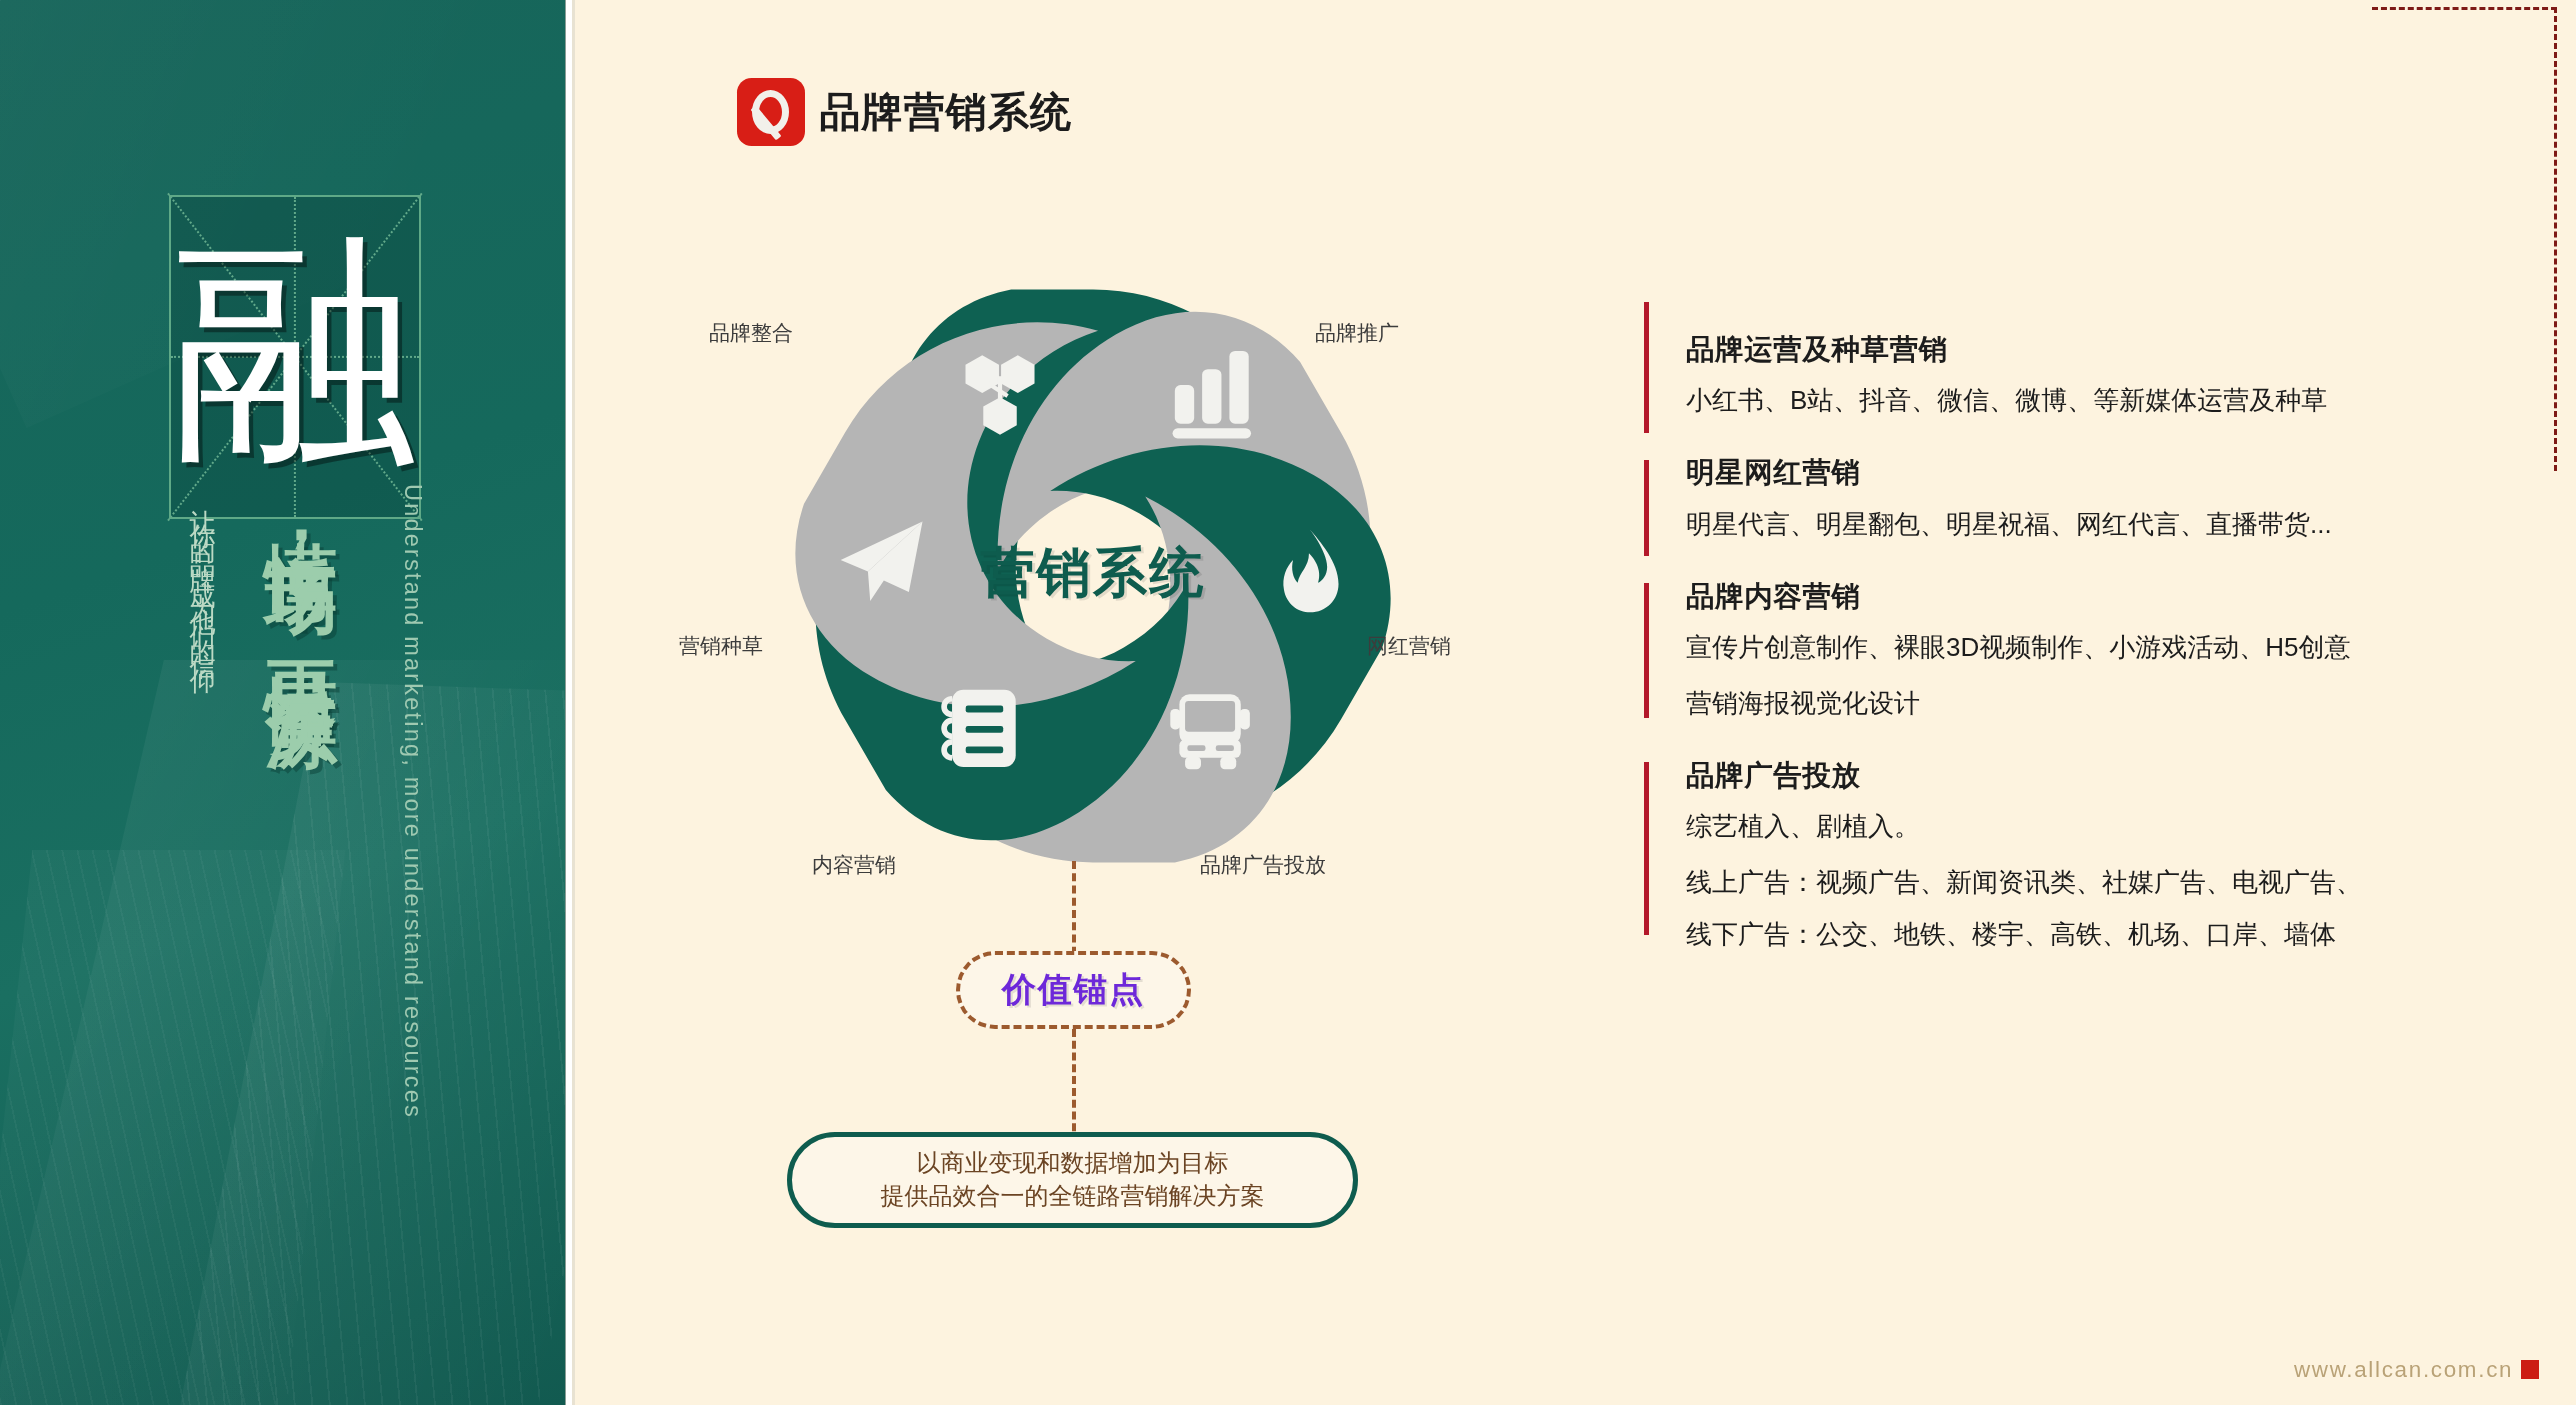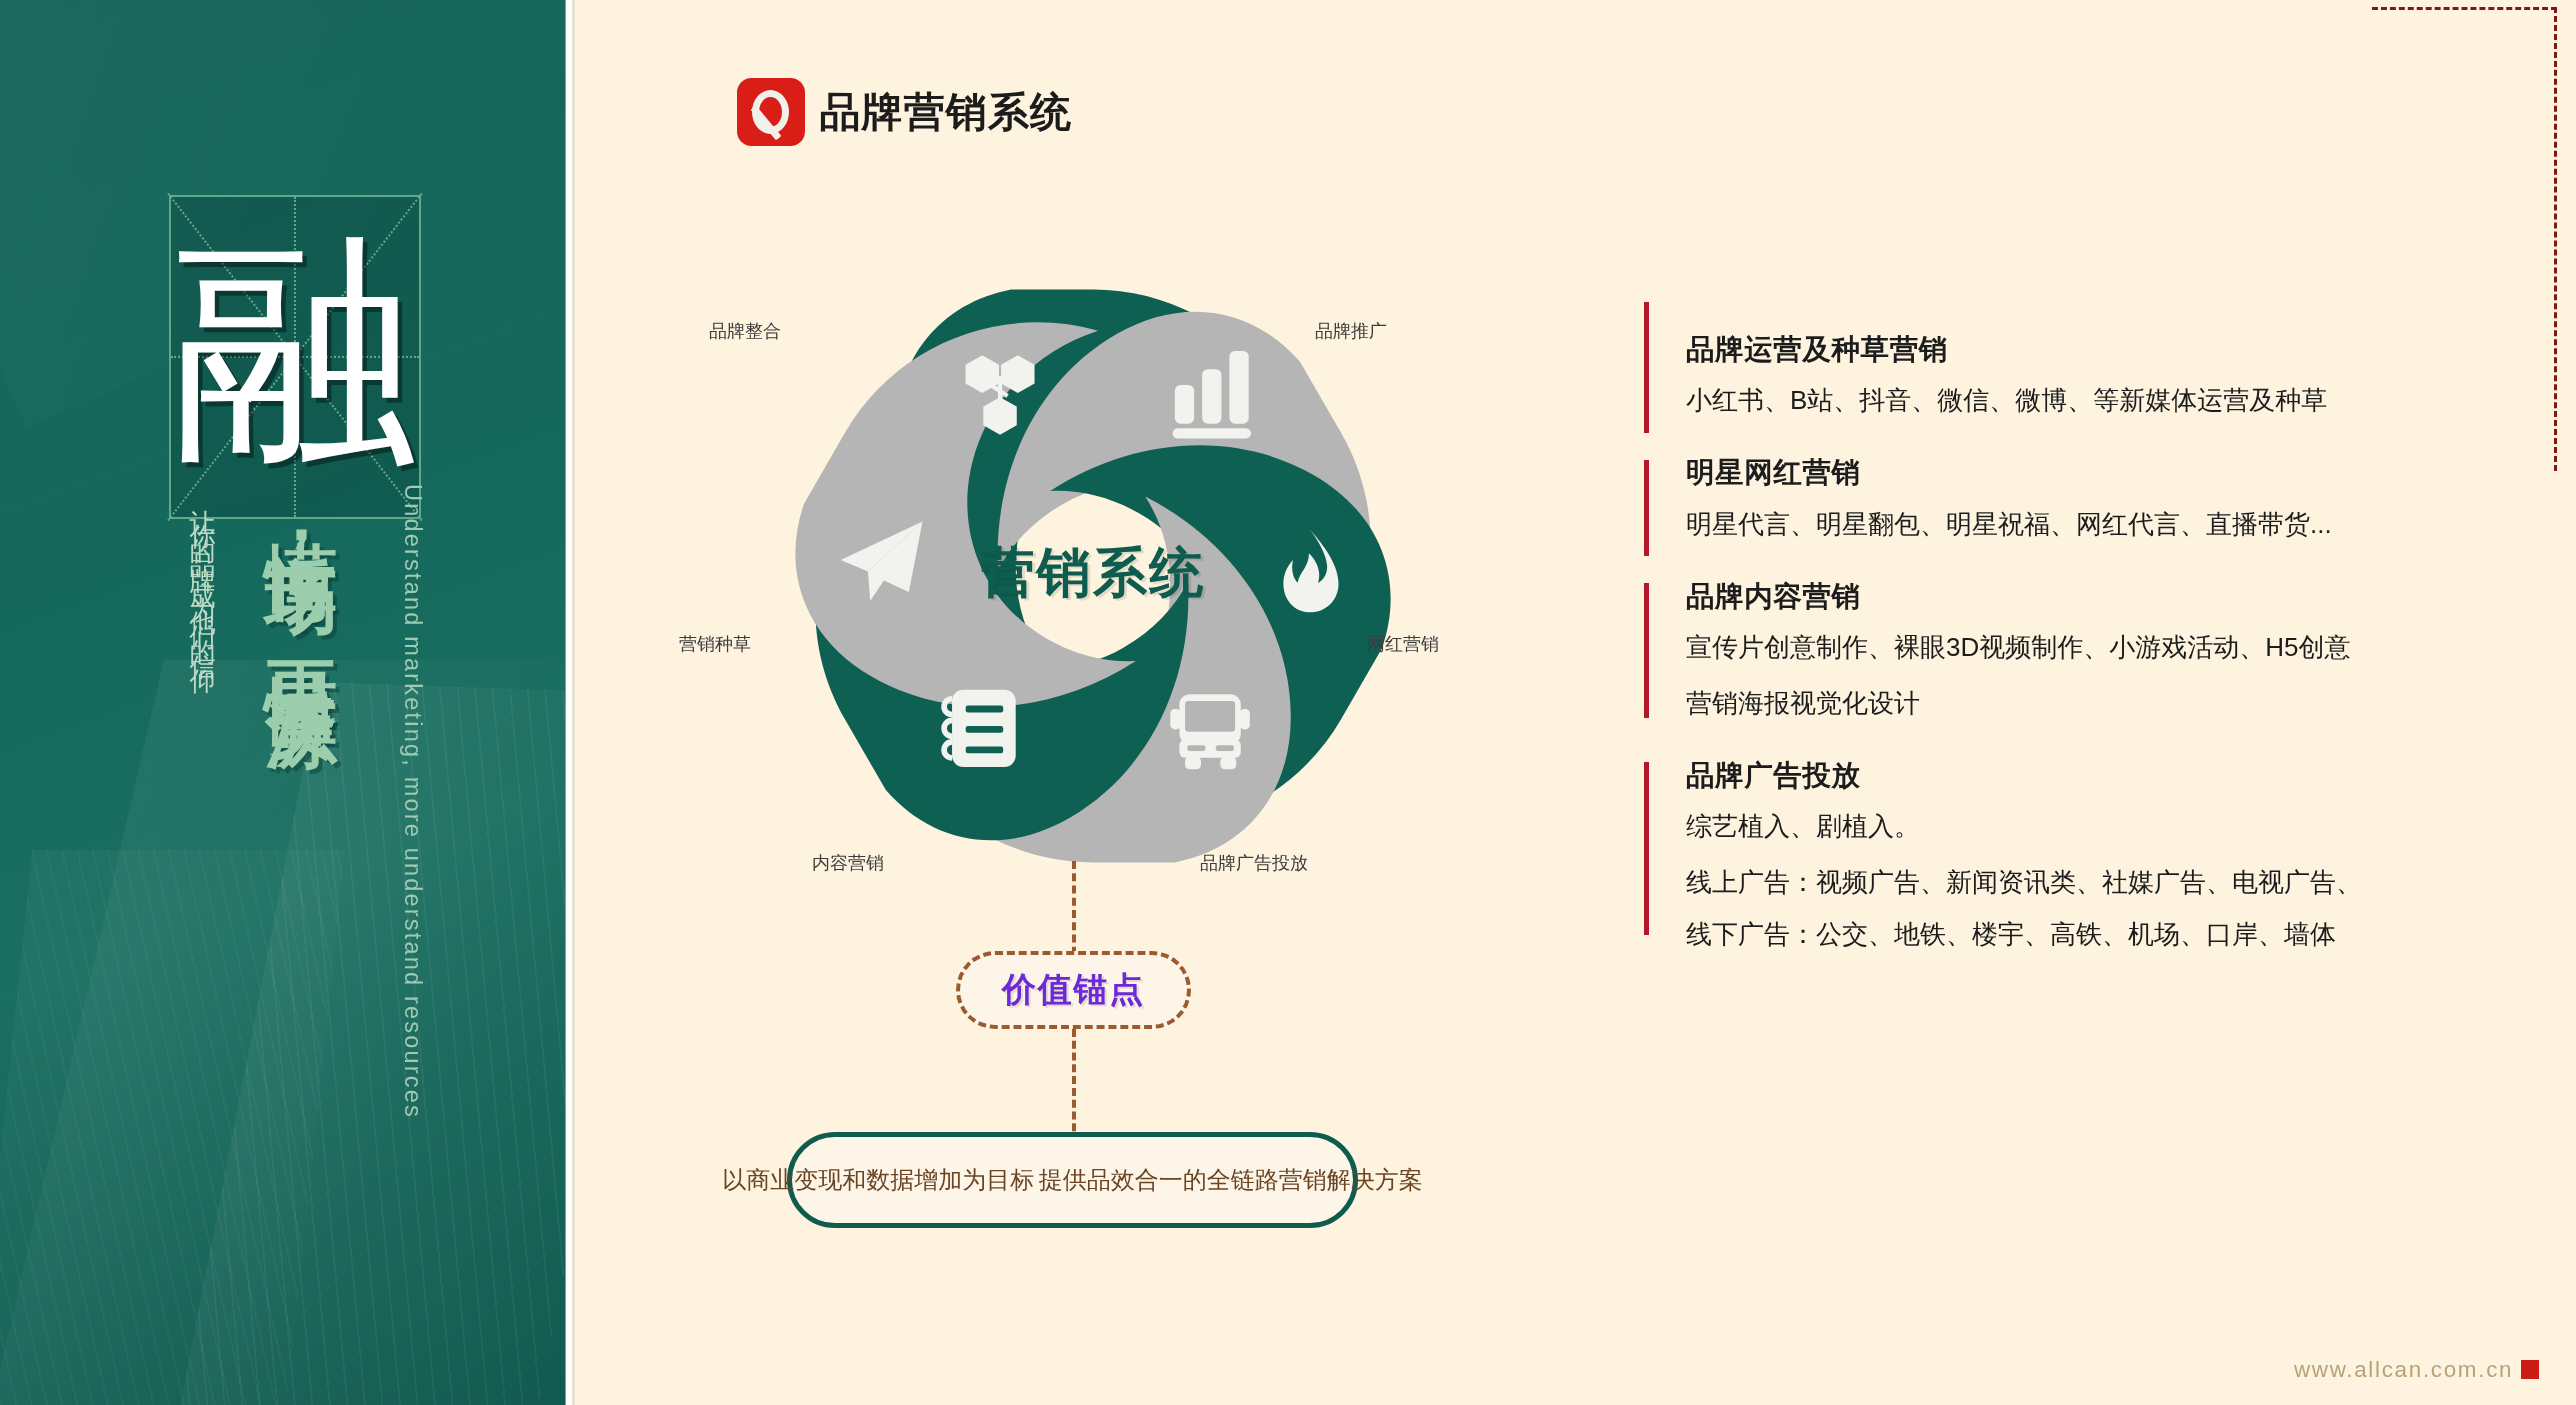--- a/index.html
+++ b/index.html
@@ -132,21 +132,21 @@
   #center-label {
     position:absolute; left:0; right:0; top:50%;
     transform:translateY(-54%);
     text-align:center;
     font-size:54px; font-weight:700; color:#0E5C4E; letter-spacing:2.2px;
     text-shadow:2.8px 2.8px 0 rgba(0,0,0,.10);
   }
 
   
   .node-label {
-    position:absolute; font-size:18px; color:#3C3C3C; white-space:nowrap; font-weight:400;
+    position:absolute; font-size:21px; color:#3C3C3C; white-space:nowrap; font-weight:400;
   }
   #lbl-0 { left:709px;  top:319px;  }   
   #lbl-1 { left:1315px;  top:319px;  }   
   #lbl-2 { left:1367px;  top:632px; }   
   #lbl-3 { left:1200px;  top:851px; }   
   #lbl-4 { left:812px;  top:851px; }   
   #lbl-5 { left:679px;  top:632px; }   
 
   
   #connector-top {
@@ -164,21 +164,21 @@
     text-shadow:2.2px 2.2px 0 rgba(0,0,0,.10);
   }
   #connector-bottom {
     position:absolute; left:1072px; top:1029px;
     width:0; height:114px; border-left:4.5px dashed #9C5A2E;
   }
   #statement-box {
     position:absolute; left:787px; top:1132px;
     width:571px; height:96px; border-radius:48px;
     border:5px solid #0E5C4E; background:#FDF6E8;
-    display:flex; flex-direction:row; align-items:center; justify-content:center;
+    display:flex; flex-direction:column; align-items:center; justify-content:center;
     gap:4.5px;
   }
   #statement-box div {
     font-size:24px; color:#6B4423; line-height:1.2; white-space:nowrap;
   }
 
   
   #content-list {
     position:absolute; left:1644px; top:296px; width:872px;
   }

